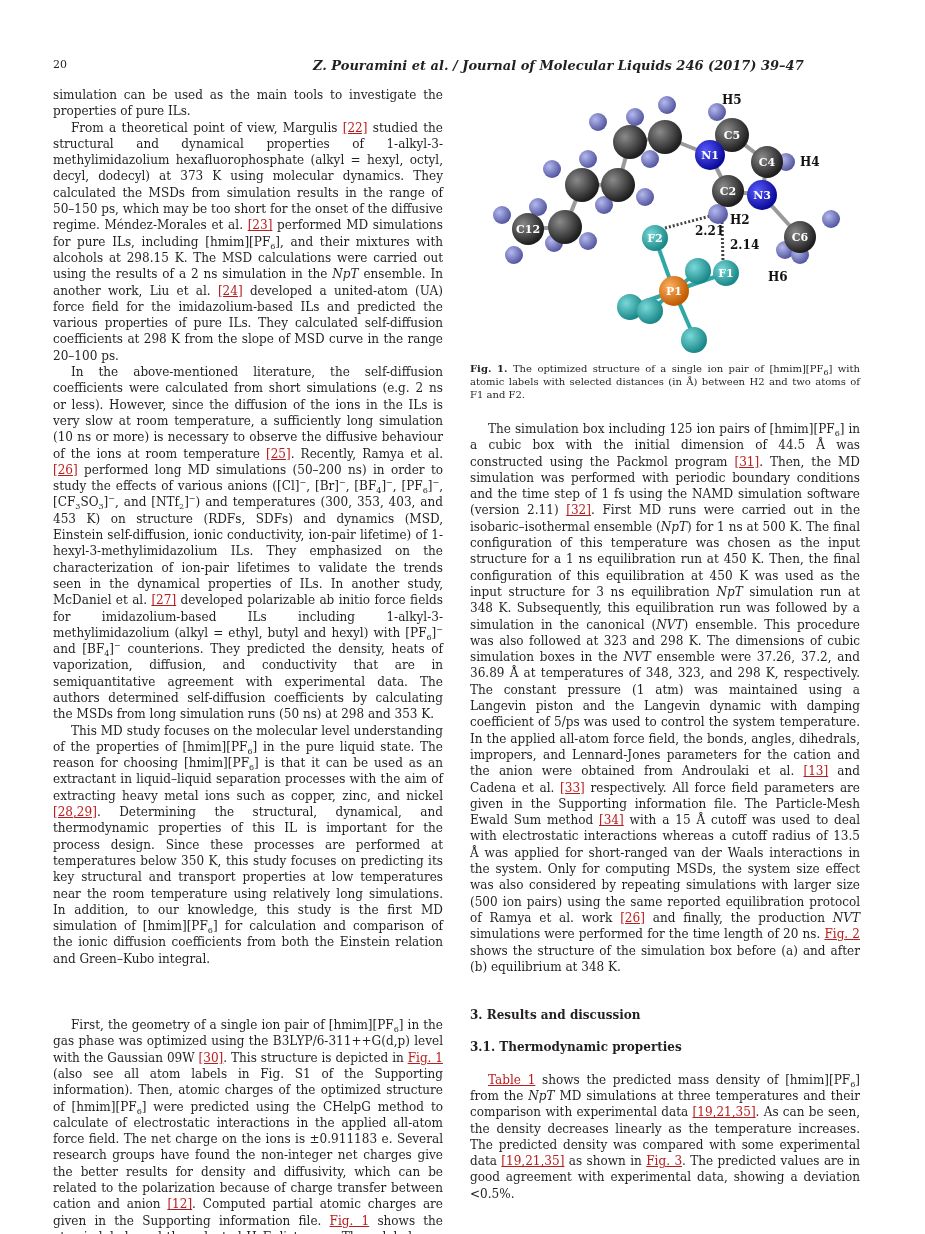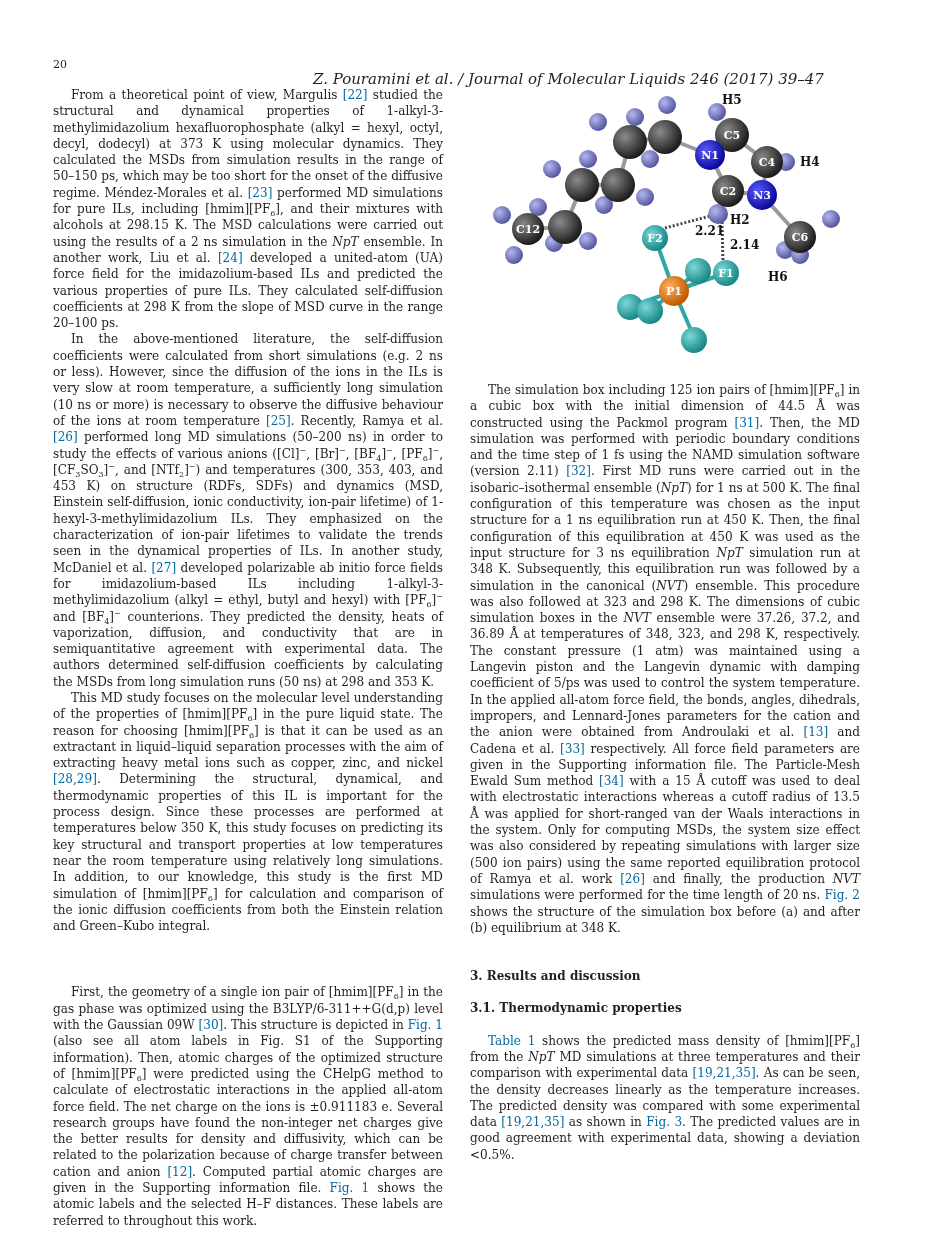--- a/index.html
+++ b/index.html
@@ -1,41 +1,42 @@
 <!DOCTYPE html>
 <html><head>
 <meta charset="utf-8">
 <style>
   html, body { margin: 0; padding: 0; background: #ffffff; }
   body { width: 925px; height: 1234px; position: relative; overflow: hidden;
          font-family: "DejaVu Serif", "Liberation Serif", serif; color: #231f20; }
   .hdr-page { position: absolute; left: 53px; top: 58px; font-size: 11px; }
-  .hdr-journal { position: absolute; left: 313px; top: 70px; font-size: 15px; font-style: italic; }
+  .hdr-journal { position: absolute; left: 313px; top: 58px; font-size: 13px; font-style: italic; font-weight: bold; }
   .col { position: absolute; top: 87px; width: 390px; font-size: 12.05px; line-height: 16.3px; }
   .col.left { left: 53px; }
   .col.right { left: 470px; }
   p { margin: 0; text-align: justify; hyphens: auto; }
   p.ind { text-indent: 18px; }
-  .ref { color: #0369a1; }
+  .ref { color: #b91c1c; text-decoration: underline; }
   sub { font-size: 8px; line-height: 0; }
   sup { font-size: 8px; line-height: 0; }
   .sec-h { font-weight: bold; font-size: 12px; margin: 0; }
   .subsec-h { font-size: 12px; margin: 0; }
   .fig-box { position: relative; width: 390px; height: 270px; }
   .fig-caption { font-size: 10px; line-height: 13px; text-align: justify; }
   .fig-caption b { font-weight: bold; }
   svg text { font-family: "DejaVu Serif", "Liberation Serif", serif; }
 </style>
 </head>
 <body>
 
 <div class="hdr-page">20</div>
 <div class="hdr-journal">Z. Pouramini et al. / Journal of Molecular Liquids 246 (2017) 39–47</div>
 
 <div class="col left">
+  <p>simulation can be used as the main tools to investigate the properties of pure ILs.</p>
 
   <p class="ind"><span>From a theoretical point of view, Margulis </span><span class="ref">[22]</span><span> studied the structural and dynamical properties of 1-alkyl-3-methylimidazolium hexafluorophosphate (alkyl = hexyl, octyl, decyl, dodecyl) at 373 K using molecular dynamics. They calculated the MSDs from simulation results in the range of 50–150 ps, which may be too short for the onset of the diffusive regime. Méndez-Morales et al. </span><span class="ref">[23]</span><span> performed MD simulations for pure ILs, including [hmim][PF</span><sub>6</sub><span>], and their mixtures with alcohols at 298.15 K. The MSD calculations were carried out using the results of a 2 ns simulation in the </span><i>NpT</i><span> ensemble. In another work, Liu et al. </span><span class="ref">[24]</span><span> developed a united-atom (UA) force field for the imidazolium-based ILs and predicted the various properties of pure ILs. They calculated self-diffusion coefficients at 298 K from the slope of MSD curve in the range 20–100 ps.</span></p>
 
   <p class="ind"><span>In the above-mentioned literature, the self-diffusion coefficients were calculated from short simulations (e.g. 2 ns or less). However, since the diffusion of the ions in the ILs is very slow at room temperature, a sufficiently long simulation (10 ns or more) is necessary to observe the diffusive behaviour of the ions at room temperature </span><span class="ref">[25]</span><span>. Recently, Ramya et al. </span><span class="ref">[26]</span><span> performed long MD simulations (50–200 ns) in order to study the effects of various anions ([Cl]</span><sup>−</sup><span>, [Br]</span><sup>−</sup><span>, [BF</span><sub>4</sub><span>]</span><sup>−</sup><span>, [PF</span><sub>6</sub><span>]</span><sup>−</sup><span>, [CF</span><sub>3</sub><span>SO</span><sub>3</sub><span>]</span><sup>−</sup><span>, and [NTf</span><sub>2</sub><span>]</span><sup>−</sup><span>) and temperatures (300, 353, 403, and 453 K) on structure (RDFs, SDFs) and dynamics (MSD, Einstein self-diffusion, ionic conductivity, ion-pair lifetime) of 1-hexyl-3-methylimidazolium ILs. They emphasized on the characterization of ion-pair lifetimes to validate the trends seen in the dynamical properties of ILs. In another study, McDaniel et al. </span><span class="ref">[27]</span><span> developed polarizable ab initio force fields for imidazolium-based ILs including 1-alkyl-3-methylimidazolium (alkyl = ethyl, butyl and hexyl) with [PF</span><sub>6</sub><span>]</span><sup>−</sup><span> and [BF</span><sub>4</sub><span>]</span><sup>−</sup><span> counterions. They predicted the density, heats of vaporization, diffusion, and conductivity that are in semiquantitative agreement with experimental data. The authors determined self-diffusion coefficients by calculating the MSDs from long simulation runs (50 ns) at 298 and 353 K.</span></p>
 
   <p class="ind"><span>This MD study focuses on the molecular level understanding of the properties of [hmim][PF</span><sub>6</sub><span>] in the pure liquid state. The reason for choosing [hmim][PF</span><sub>6</sub><span>] is that it can be used as an extractant in liquid–liquid separation processes with the aim of extracting heavy metal ions such as copper, zinc, and nickel </span><span class="ref">[28,29]</span><span>. Determining the structural, dynamical, and thermodynamic properties of this IL is important for the process design. Since these processes are performed at temperatures below 350 K, this study focuses on predicting its key structural and transport properties at low temperatures near the room temperature using relatively long simulations. In addition, to our knowledge, this study is the first MD simulation of [hmim][PF</span><sub>6</sub><span>] for calculation and comparison of the ionic diffusion coefficients from both the Einstein relation and Green–Kubo integral.</span></p>
 
   <div style="height:32px"></div>
   <div style="height:18px"></div>
 
@@ -155,20 +156,21 @@
         <text x="252" y="17">H5</text>
         <text x="330" y="79">H4</text>
         <text x="260" y="137">H2</text>
         <text x="298" y="194">H6</text>
         <text x="225" y="148">2.21</text>
         <text x="260" y="162">2.14</text>
       </g>
     </svg>
   </div>
   <div style="height:5px"></div>
+  <p class="fig-caption"><b>Fig. 1.</b><span> The optimized structure of a single ion pair of [hmim][PF</span><sub>6</sub><span>] with atomic labels with selected distances (in Å) between H2 and two atoms of F1 and F2.</span></p>
   <div style="height:20px"></div>
 
   <p class="ind"><span>The simulation box including 125 ion pairs of [hmim][PF</span><sub>6</sub><span>] in a cubic box with the initial dimension of 44.5 Å was constructed using the Packmol program </span><span class="ref">[31]</span><span>. Then, the MD simulation was performed with periodic boundary conditions and the time step of 1 fs using the NAMD simulation software (version 2.11) </span><span class="ref">[32]</span><span>. First MD runs were carried out in the isobaric–isothermal ensemble (</span><i>NpT</i><span>) for 1 ns at 500 K. The final configuration of this temperature was chosen as the input structure for a 1 ns equilibration run at 450 K. Then, the final configuration of this equilibration at 450 K was used as the input structure for 3 ns equilibration </span><i>NpT</i><span> simulation run at 348 K. Subsequently, this equilibration run was followed by a simulation in the canonical (</span><i>NVT</i><span>) ensemble. This procedure was also followed at 323 and 298 K. The dimensions of cubic simulation boxes in the </span><i>NVT</i><span> ensemble were 37.26, 37.2, and 36.89 Å at temperatures of 348, 323, and 298 K, respectively. The constant pressure (1 atm) was maintained using a Langevin piston and the Langevin dynamic with damping coefficient of 5/ps was used to control the system temperature. In the applied all-atom force field, the bonds, angles, dihedrals, impropers, and Lennard-Jones parameters for the cation and the anion were obtained from Androulaki et al. </span><span class="ref">[13]</span><span> and Cadena et al. </span><span class="ref">[33]</span><span> respectively. All force field parameters are given in the Supporting information file. The Particle-Mesh Ewald Sum method </span><span class="ref">[34]</span><span> with a 15 Å cutoff was used to deal with electrostatic interactions whereas a cutoff radius of 13.5 Å was applied for short-ranged van der Waals interactions in the system. Only for computing MSDs, the system size effect was also considered by repeating simulations with larger size (500 ion pairs) using the same reported equilibration protocol of Ramya et al. work </span><span class="ref">[26]</span><span> and finally, the production </span><i>NVT</i><span> simulations were performed for the time length of 20 ns. </span><span class="ref">Fig. 2</span><span> shows the structure of the simulation box before (a) and after (b) equilibrium at 348 K.</span></p>
 
   <div style="height:32px"></div>
   <h2 class="sec-h">3. Results and discussion</h2>
   <div style="height:16px"></div>
   <h3 class="subsec-h">3.1. Thermodynamic properties</h3>
   <div style="height:16px"></div>
 

